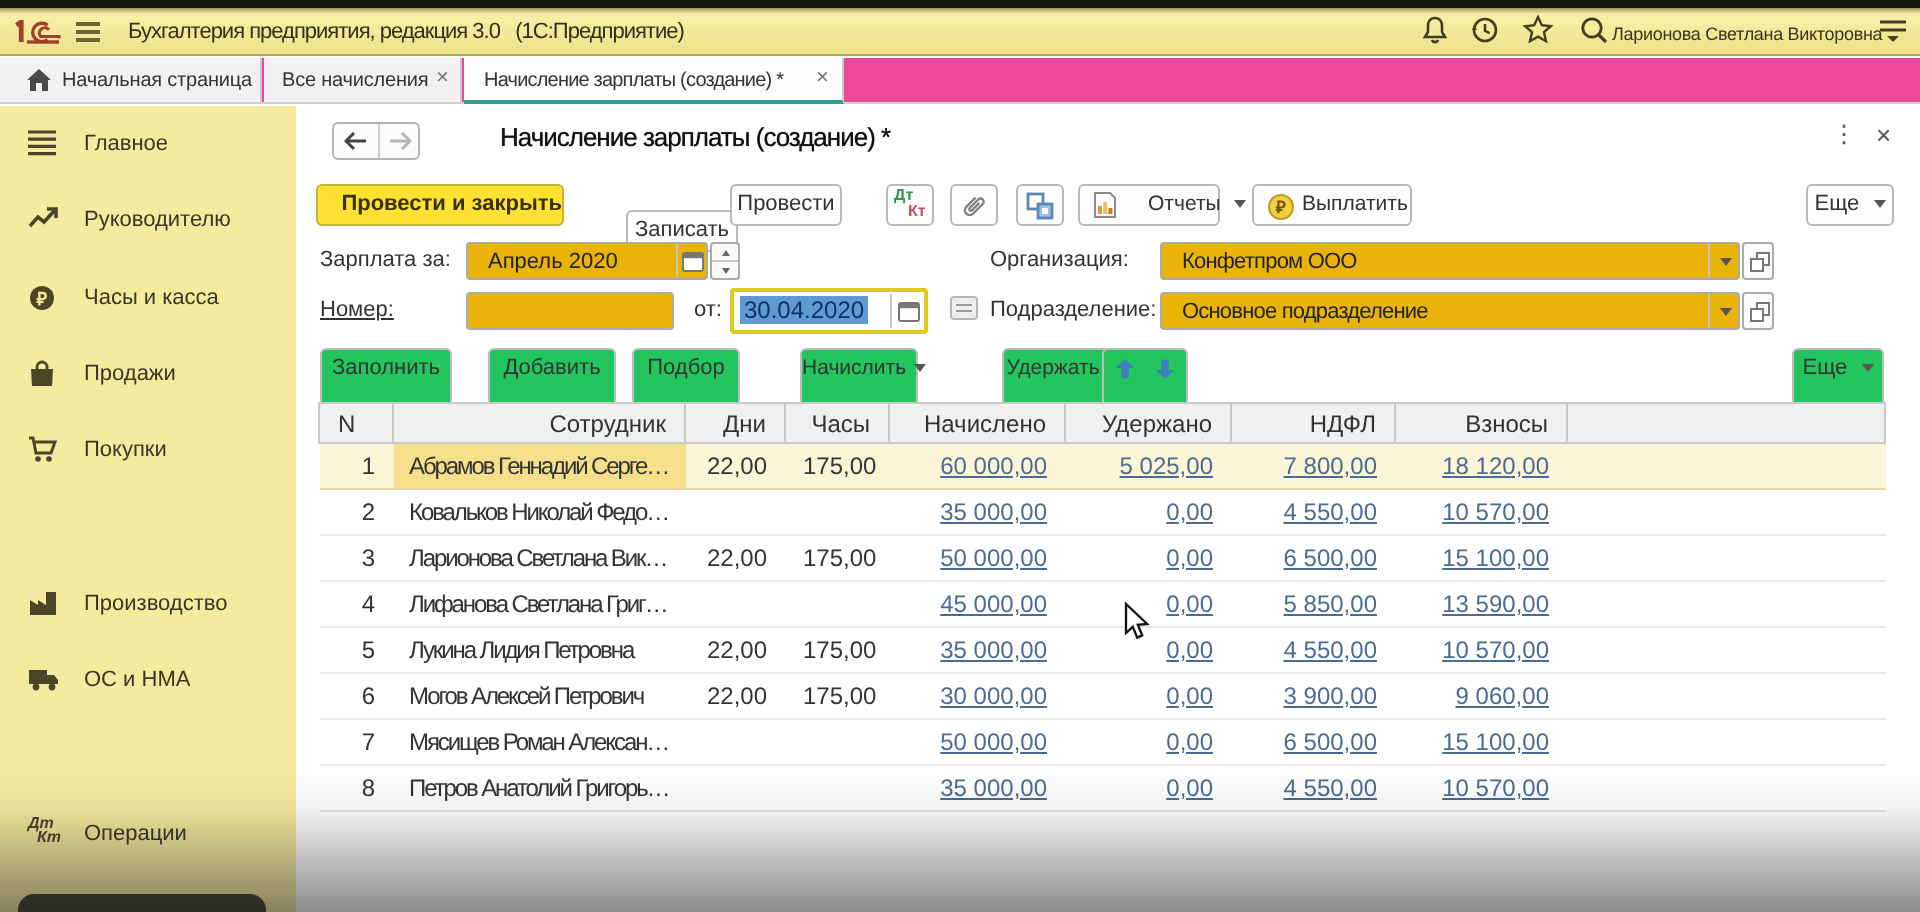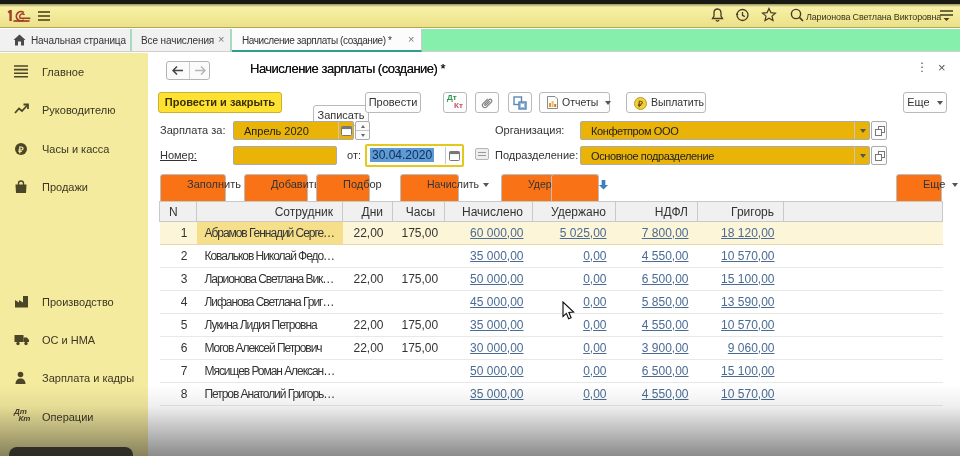--- a/index.html
+++ b/index.html
@@ -2,22 +2,22 @@
 <html><head>
 <meta charset="utf-8">
 <style>
   * { margin:0; padding:0; box-sizing:border-box; }
   html,body { width:960px; height:456px; overflow:hidden; }
   body { font-family:"Liberation Sans",sans-serif; font-size:11px; color:#333; background:#fff; position:relative; }
   div { white-space:nowrap; }
   .abs { position:absolute; }
   .btn { position:absolute; border:1px solid #b9b9b9; border-radius:3px; background:#fdfdfd; color:#333;
          font-size:11px; text-align:center; line-height:19px; height:21px; }
-  .btn2 { position:absolute; border:1px solid #bdbdbd; border-radius:3px; background:#f97316; color:#333;
-          font-size:11px; text-align:center; height:31px; line-height:18px;padding-left:26px; }
+  .btn2 { position:absolute; border:1px solid #bdbdbd; border-radius:3px; background:#22c55e; color:#333;
+          font-size:11px; text-align:center; height:31px; line-height:18px; }
   .caret { display:inline-block; width:0; height:0; border-left:3px solid transparent; border-right:3px solid transparent;
            border-top:4px solid #555; vertical-align:middle; margin-left:4px; margin-bottom:1px; }
   .inp { position:absolute; border:1px solid #ababab; background:#eab308; height:19px; border-radius:2px; }
   .lbl { position:absolute; color:#333; font-size:11px; }
   .sbitem { position:absolute; left:0; width:148px; height:38px; }
   .sbitem .ic { position:absolute; left:14px; top:12px; }
   .sbitem .tx { position:absolute; left:42px; top:13px; font-size:11px; color:#3a3624; }
   table.grid { border-collapse:collapse; table-layout:fixed; width:784px; }
   table.grid td, table.grid th { padding:0 9px 0 9px; font-weight:normal; font-size:12px; overflow:hidden; white-space:nowrap; }
   .num { text-align:right; }
@@ -36,20 +36,21 @@
       <path d="M1.2 2.6 L3.6 1 L3.6 11" stroke-width="2.4"></path>
       <path d="M16.8 2.6 A4.6 4.6 0 1 0 16.8 9.8" stroke-width="1.7"></path>
       <path d="M17.5 4.9 A2.5 2.5 0 1 0 13.3 8.3 L22.5 8.3 L22.5 9.3" stroke-width="1.5"></path>
       <path d="M6.5 11 L22.5 11" stroke-width="1.7"></path>
     </g>
   </svg>
 
   <div class="abs" style="left:38px;top:7px;width:12px;height:1.6px;background:#6e6734;"></div>
   <div class="abs" style="left:38px;top:11px;width:12px;height:1.6px;background:#6e6734;"></div>
   <div class="abs" style="left:38px;top:15px;width:12px;height:1.6px;background:#6e6734;"></div>
+  <div class="abs" style="left:64px;top:6px;font-size:11px;letter-spacing:-0.5px;color:#332f1a;">Бухгалтерия предприятия, редакция 3.0&nbsp;&nbsp; (1С:Предприятие)</div>
 
   <svg class="abs" style="left:710px;top:3px;" width="15" height="16" viewBox="0 0 15 16">
     <path d="M7.5 2 C5 2 4 4 4 6 L4 9 L2.5 11.5 L12.5 11.5 L11 9 L11 6 C11 4 10 2 7.5 2 Z" fill="none" stroke="#433e22" stroke-width="1.3"></path>
     <path d="M6 13 A1.6 1.6 0 0 0 9 13" fill="none" stroke="#433e22" stroke-width="1.3"></path>
   </svg>
   <svg class="abs" style="left:734px;top:3px;" width="16" height="16" viewBox="0 0 16 16">
     <circle cx="8.5" cy="8" r="5.5" fill="none" stroke="#433e22" stroke-width="1.3"></circle>
     <path d="M8.5 5 L8.5 8.4 L10.8 9.6" fill="none" stroke="#433e22" stroke-width="1.3"></path>
     <path d="M3 5.5 L2 8 L4.5 8" fill="#433e22" stroke="none"></path>
   </svg>
@@ -60,21 +61,21 @@
     <circle cx="7" cy="7" r="4.6" fill="none" stroke="#433e22" stroke-width="1.4"></circle>
     <path d="M10.4 10.4 L14 14" stroke="#433e22" stroke-width="1.6"></path>
   </svg>
   <div class="abs" style="left:806px;top:8px;font-size:9px;letter-spacing:-0.15px;color:#3a3520;">Ларионова Светлана Викторовна</div>
   <svg class="abs" style="left:939px;top:4px;" width="15" height="14" viewBox="0 0 15 14">
     <path d="M1 3 L14 3 M1 7 L14 7" stroke="#433e22" stroke-width="1.6"></path>
     <path d="M4.5 10 L10.5 10 L7.5 13 Z" fill="#433e22"></path>
   </svg>
 </div>
 
-<div class="abs" style="left:0;top:29px;width:960px;height:23px;background:#86efac;border-bottom:1px solid #cfcfcf;">
+<div class="abs" style="left:0;top:29px;width:960px;height:23px;background:#ec4899;border-bottom:1px solid #cfcfcf;">
   <div class="abs" style="left:0;top:0;width:131px;height:22px;background:#f1f1f1;border-right:1px solid #c9c9c9;">
     <svg class="abs" style="left:13px;top:5px;" width="13" height="12" viewBox="0 0 13 12">
       <path d="M6.5 0.5 L12.5 6 L11 6 L11 11.5 L8 11.5 L8 7.5 L5 7.5 L5 11.5 L2 11.5 L2 6 L0.5 6 Z" fill="#4a4a4a"></path>
     </svg>
     <div class="abs" style="left:31px;top:6px;font-size:10px;letter-spacing:-0.1px;color:#333;">Начальная страница</div>
   </div>
   <div class="abs" style="left:132px;top:0;width:99px;height:22px;background:#f1f1f1;border-right:1px solid #c9c9c9;">
     <div class="abs" style="left:9px;top:6px;font-size:10px;letter-spacing:-0.1px;color:#333;">Все начисления</div>
     <div class="abs" style="left:86px;top:4px;color:#777;font-size:11px;">×</div>
   </div>
@@ -104,43 +105,44 @@
         <text x="7" y="10.5" font-size="9" fill="#f4ea99" text-anchor="middle" font-family="Liberation Sans" font-weight="bold">₽</text>
       </svg>
     <div class="tx" style="top:13px;">Часы и касса</div>
   </div>
   <div class="sbitem" style="top:115px;">
     <svg class="ic" width="14" height="14" viewBox="0 0 14 14">
         <path d="M1.5 4.5 L12.5 4.5 L12 13 L2 13 Z" fill="#4c4628"></path>
         <path d="M4.5 6.5 L4.5 3.5 A2.5 2.5 0 0 1 9.5 3.5 L9.5 6.5" stroke="#4c4628" stroke-width="1.4" fill="none"></path>
       </svg>
     <div class="tx" style="top:13px;">Продажи</div>
+  </div>
+  <div class="sbitem" style="top:153px;">
+    <svg class="ic" width="15" height="14" viewBox="0 0 15 14">
+        <path d="M0.5 1 L2.5 1 L4 8.5 L11.5 8.5 L13.5 3 L3 3" stroke="#4c4628" stroke-width="1.5" fill="none"></path>
+        <circle cx="5" cy="11.5" r="1.4" fill="#4c4628"></circle>
+        <circle cx="10.5" cy="11.5" r="1.4" fill="#4c4628"></circle>
+      </svg>
+    <div class="tx" style="top:13px;">Покупки</div>
   </div>
   <div class="sbitem" style="top:230px;">
     <svg class="ic" width="15" height="13" viewBox="0 0 15 13">
         <path d="M1 12.5 L1 5 L5 7.5 L5 5 L9 7.5 L9 1 L14 1 L14 12.5 Z" fill="#4c4628"></path>
       </svg>
     <div class="tx" style="top:13px;">Производство</div>
   </div>
   <div class="sbitem" style="top:268px;">
     <svg class="ic" width="16" height="13" viewBox="0 0 16 13">
         <rect x="0.5" y="2" width="9" height="7" fill="#4c4628"></rect>
         <path d="M9.5 4.5 L13 4.5 L15 7 L15 9 L9.5 9 Z" fill="#4c4628"></path>
         <circle cx="4" cy="10.5" r="1.7" fill="#4c4628"></circle>
         <circle cx="12" cy="10.5" r="1.7" fill="#4c4628"></circle>
       </svg>
     <div class="tx" style="top:13px;">ОС и НМА</div>
   </div>
-  <div class="sbitem" style="top:306px;">
-    <svg class="ic" width="13" height="14" viewBox="0 0 13 14">
-        <circle cx="6.5" cy="3.5" r="2.8" fill="#4c4628"></circle>
-        <path d="M1.5 13 C1.5 9.5 3.5 7.5 6.5 7.5 C9.5 7.5 11.5 9.5 11.5 13 Z" fill="#4c4628"></path>
-      </svg>
-    <div class="tx" style="top:13px;">Зарплата и кадры</div>
-  </div>
   <div class="sbitem" style="top:345px;">
     <div class="ic" style="top:10px;font-size:8px;font-weight:bold;color:#4c4628;font-style:italic;line-height:7px;">Дт<br>&nbsp;&nbsp;Кт</div>
     <div class="tx" style="top:13px;">Операции</div>
   </div>
 
   <div class="abs" style="left:9px;top:394px;width:124px;height:14px;background:rgba(25,25,25,0.82);border-radius:8px 8px 0 0;"></div>
 </div>
 
 <div class="abs" style="left:148px;top:53px;width:812px;height:403px;background:#fff;">
 
@@ -150,42 +152,42 @@
         <path d="M5 0.5 L1 4.5 L5 8.5 M1 4.5 L11 4.5" stroke="#444" stroke-width="1.5" fill="none"></path>
       </svg>
     <svg class="abs" style="left:27px;top:4px;" width="12" height="9" viewBox="0 0 12 9">
         <path d="M7 0.5 L11 4.5 L7 8.5 M1 4.5 L11 4.5" stroke="#b5b5b5" stroke-width="1.5" fill="none"></path>
       </svg>
   </div>
   <div class="abs" style="left:102px;top:8px;font-size:13px;letter-spacing:-0.5px;color:#111;text-shadow:0 0 0.4px #333;">Начисление зарплаты (создание) *</div>
   <div class="abs" style="left:768px;top:7px;color:#555;font-size:12px;letter-spacing:0;">⋮</div>
   <div class="abs" style="left:790px;top:7px;color:#555;font-size:13px;">×</div>
 
-  <div class="btn" style="left:10px;top:39px;width:124px;background:#ffe132;border-color:#c8b133;font-weight:bold;color:#3a3000;">Провести и закрыть</div>
+  <div class="btn" style="left:10px;top:39px;width:124px;background:#ffe132;border-color:#c8b133;font-weight:bold;color:#3a3000;text-align:right;">Провести и закрыть</div>
   <div class="btn" style="left:146px;top:52px;width:56px;margin-left:19px;">Записать</div>
   <div class="btn" style="left:217px;top:39px;width:56px;">Провести</div>
   <div class="btn" style="left:295px;top:39px;width:24px;">
     <div class="abs" style="left:3px;top:1px;font-size:8px;font-weight:bold;color:#33984b;line-height:8px;">Дт</div>
     <div class="abs" style="left:10px;top:9px;font-size:8px;font-weight:bold;color:#c84f63;line-height:8px;">Кт</div>
   </div>
   <div class="btn" style="left:327px;top:39px;width:24px;">
     <svg style="margin-top:3px;" width="14" height="14" viewBox="0 0 14 14">
         <g transform="rotate(45 7 7)">
           <path d="M4.6 3.5 L4.6 10 A2.4 2.4 0 0 0 9.4 10 L9.4 3.2 A1.6 1.6 0 0 0 6.2 3.2 L6.2 9.2 A0.8 0.8 0 0 0 7.8 9.2 L7.8 4" stroke="#828282" stroke-width="1.2" fill="none"></path>
         </g>
       </svg>
   </div>
   <div class="btn" style="left:360px;top:39px;width:24px;">
     <svg style="margin-top:3px;" width="14" height="14" viewBox="0 0 14 14">
         <rect x="1" y="1" width="7.5" height="7.5" fill="#fff" stroke="#5b88b5" stroke-width="1.4"></rect>
         <rect x="6" y="6" width="7" height="7" fill="#9cc0de" stroke="#5b88b5" stroke-width="1.4"></rect>
         <rect x="8" y="8" width="3" height="3" fill="#fff"></rect>
       </svg>
   </div>
-  <div class="btn" style="left:391px;top:39px;width:71px;text-align:left;padding-left:22px;font-size:10.5px;">
+  <div class="btn" style="left:391px;top:39px;width:71px;text-align:left;padding-left:34px;font-size:10.5px;">
     <svg class="abs" style="left:7px;top:3px;" width="11" height="13" viewBox="0 0 11 13">
         <path d="M0.5 0.5 L8 0.5 L10.5 3 L10.5 12.5 L0.5 12.5 Z" fill="#fdfdfd" stroke="#8a8a8a"></path>
         <rect x="2" y="7" width="2" height="4" fill="#e09a3c"></rect>
         <rect x="4.6" y="5" width="2" height="6" fill="#f0bc62"></rect>
         <rect x="7.2" y="8" width="2" height="3" fill="#c8811f"></rect>
       </svg>
     Отчеты <span class="caret"></span>
   </div>
   <div class="btn" style="left:478px;top:39px;width:80px;text-align:left;padding-left:24px;font-size:10.5px;">
     <svg class="abs" style="left:7px;top:4px;" width="13" height="13" viewBox="0 0 13 13">
@@ -283,21 +285,21 @@
       </colgroup>
       <tbody>
           <tr style="height:20px;background:#f0f0f0;">
         <th style="text-align:left;border:1px solid #c9c9c9;">N</th>
         <th style="text-align:right;border:1px solid #c9c9c9;">Сотрудник</th>
         <th class="num" style="border:1px solid #c9c9c9;">Дни</th>
         <th class="num" style="border:1px solid #c9c9c9;">Часы</th>
         <th class="num" style="border:1px solid #c9c9c9;">Начислено</th>
         <th class="num" style="border:1px solid #c9c9c9;">Удержано</th>
         <th class="num" style="border:1px solid #c9c9c9;">НДФЛ</th>
-        <th class="num" style="border:1px solid #c9c9c9;">Григорь</th>
+        <th class="num" style="border:1px solid #c9c9c9;">Взносы</th>
         <th style="border:1px solid #c9c9c9;"></th>
       </tr>
       <tr style="height:23px;background:#fcf5d8;border-bottom:1px solid #e6d9a8;">
         <td class="num">1</td>
         <td class="nm" style="background:#f5df8a;">Абрамов Геннадий Серге…</td>
         <td class="num">22,00</td>
             <td class="num">175,00</td>
         <td class="num"><a class="amt">60 000,00</a></td>
         <td class="num"><a class="amt">5 025,00</a></td>
         <td class="num"><a class="amt">7 800,00</a></td>

